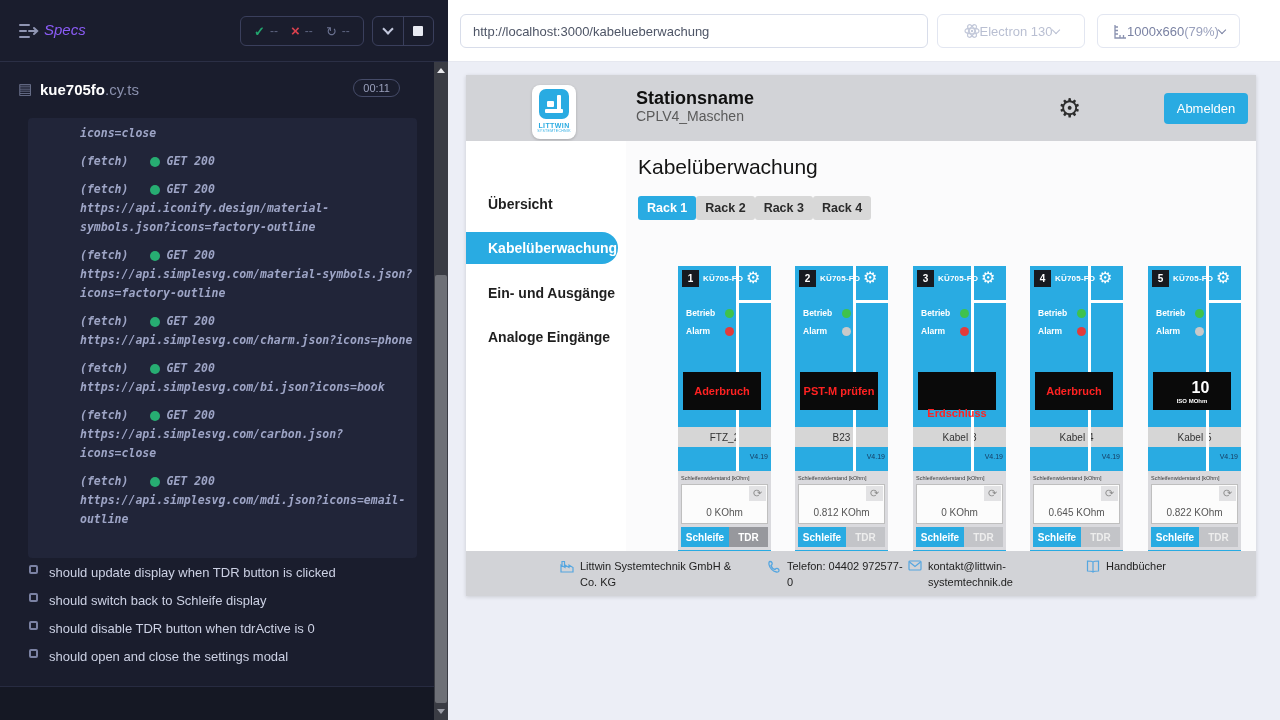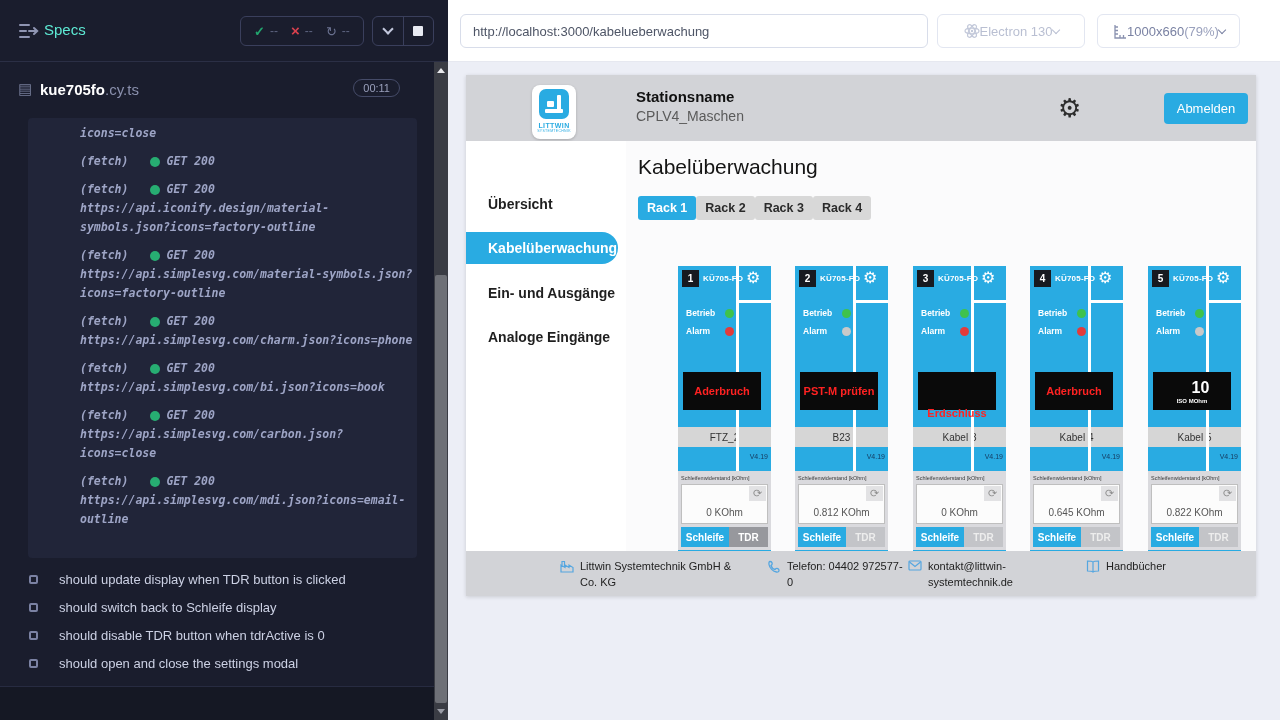--- a/index.html
+++ b/index.html
@@ -3,21 +3,21 @@
 <meta charset="utf-8">
 <style>
   * { margin:0; padding:0; box-sizing:border-box; }
   body { font-family:"Liberation Sans", sans-serif; background:#eceef6; }
   .screen { position:relative; width:1280px; height:720px; overflow:hidden; background:#eceef6; }
 
   
   .runner { position:absolute; left:0; top:0; width:448px; height:720px; background:#1a1d2d; }
   .runner-header { position:relative; height:62px; border-bottom:1px solid #2b2f45; }
   .specs-icon { position:absolute; left:18px; top:22px; color:#8f95b2; }
-  .specs-label { position:absolute; left:44px; top:21px; font-size:15px; color:#5eead4; }
+  .specs-label { position:absolute; left:44px; top:21px; font-size:15px; color:#8b5cf6;font-style:italic; }
   .stats-box { position:absolute; left:240px; top:16px; width:124px; height:30px; border:1px solid #3a3f5c; border-radius:6px; display:flex; align-items:center; justify-content:space-evenly; font-size:12px; color:#5d6480; }
   .stats-box .grp { display:flex; align-items:center; gap:5px; }
   .ic-pass { color:#22a56e; font-size:13px; font-weight:bold; }
   .ic-fail { color:#d8414e; font-size:15px; font-weight:bold; line-height:10px; }
   .ic-pend { color:#6a7190; font-size:13px; }
   .ctrl-box { position:absolute; left:372px; top:16px; width:62px; height:30px; border:1px solid #3a3f5c; border-radius:6px; display:flex; }
   .ctrl-box .cell { flex:1; display:flex; align-items:center; justify-content:center; }
   .ctrl-box .cell + .cell { border-left:1px solid #3a3f5c; }
   .chev { width:8px; height:8px; border-right:2px solid #c3c8dd; border-bottom:2px solid #c3c8dd; transform:rotate(45deg); margin-top:-4px; }
   .stop-sq { width:10px; height:10px; background:#e8eaf2; border-radius:1px; }
@@ -30,21 +30,21 @@
 
   .log-box { position:absolute; left:28px; top:118px; width:389px; height:440px; background:#212539; border-radius:4px; padding:6px 8px 10px 52px; overflow:hidden; }
   .log-box, .log-box * { font-family:"DejaVu Sans Mono", monospace; font-style:italic; font-size:11.5px; line-height:19px; color:#9ea5c6; }
   .log-url { width:335px; overflow-wrap:break-word; font-weight:bold; }
   .log-entry { margin-top:9px; }
   .log-line1 { display:flex; align-items:center; font-weight:bold; }
   .log-line1 .status { margin-left:2px; }
   .ok-dot { display:inline-block; width:10px; height:10px; border-radius:50%; background:#27ad72; margin-left:22px; margin-right:4px; flex:none; }
 
   .tests { position:absolute; left:0; top:565px; width:420px; }
-  .test-row { display:flex; align-items:center; gap:21px; height:28px; padding-left:29px; font-size:13px; color:#ccd1e4; }
+  .test-row { display:flex; gap:11px; height:28px; padding-left:29px; font-size:13px; color:#ccd1e4; }
   .test-box { width:9px; height:9px; border:2px solid #7b82a3; border-radius:2px; flex:none; }
   .runner-divider { position:absolute; left:0; top:686px; width:434px; border-top:1px solid #272b41; }
   .runner-bottom { position:absolute; left:0; top:687px; width:434px; height:33px; background:#151824; }
 
   .runner-scrollbar { position:absolute; left:434px; top:62px; width:14px; height:658px; background:#3a3c44; }
   .sb-thumb { position:absolute; left:1px; top:213px; width:12px; height:428px; background:#6e7077; border-radius:2px; }
   .sb-up { position:absolute; left:3px; top:6px; width:0; height:0; border-left:4px solid transparent; border-right:4px solid transparent; border-bottom:5px solid #e8e8ec; }
   .sb-down { position:absolute; left:3px; bottom:6px; width:0; height:0; border-left:4px solid transparent; border-right:4px solid transparent; border-top:5px solid #9a9ca6; }
 
   
@@ -60,21 +60,21 @@
   
   .aut { position:absolute; left:466px; top:75px; width:790px; height:521px; background:#fbfbfc; box-shadow:0 1px 4px rgba(0,0,0,.15); overflow:hidden; }
   .aut-header { position:absolute; left:0; top:0; width:100%; height:66px; background:#d2d3d7; }
   .logo-card { position:absolute; left:66px; top:10px; width:44px; height:54px; background:#fff; border-radius:8px; box-shadow:0 1px 3px rgba(0,0,0,.2); text-align:center; padding-top:4px; }
   .logo-glyph { width:30px; height:30px; margin:0 auto; background:#29abe2; border-radius:7px; position:relative; }
   .logo-glyph .bar-h { position:absolute; left:6px; bottom:6px; width:18px; height:4px; background:#fff; border-radius:1px; }
   .logo-glyph .bar-v { position:absolute; right:8px; top:6px; width:4px; height:16px; background:#fff; border-radius:1px; }
   .logo-glyph .bar-s { position:absolute; left:8px; top:12px; width:7px; height:6px; background:#fff; border-radius:1px; }
   .logo-t1 { font-size:7px; font-weight:bold; color:#29abe2; letter-spacing:.4px; margin-top:3px; }
   .logo-t2 { font-size:3.5px; color:#29abe2; letter-spacing:.3px; }
-  .station-label { position:absolute; left:170px; top:13px; font-size:15px; font-weight:bold; color:#101010; }
+  .station-label { position:absolute; left:170px; top:13px; font-size:18px; font-weight:bold; color:#101010; }
   .station-value { position:absolute; left:170px; top:33px; font-size:14px; color:#5a5a5a; }
   .hdr-gear { position:absolute; left:592px; top:16px; font-size:26px; color:#2e2e2e; line-height:34px; cursor:pointer; }
   .logout-btn { position:absolute; left:698px; top:18px; width:84px; height:31px; background:#29abe2; color:#fff; font-size:13px; border:none; border-radius:4px; display:flex; align-items:center; justify-content:center; cursor:pointer; }
 
   .aut-sidebar { position:absolute; left:0; top:66px; width:160px; height:410px; background:#fff; }
   .side-item { position:absolute; left:0; width:160px; height:30px; display:flex; align-items:center; padding-left:22px; font-size:14px; font-weight:bold; color:#1f1f1f; cursor:pointer; }
   .side-item.active { width:152px; height:32px; background:#29abe2; color:#fff; border-radius:0 16px 16px 0; }
 
   .aut-content { position:absolute; left:160px; top:66px; width:630px; height:410px; background:#fbfbfc; overflow:hidden; }
   .page-title { position:absolute; left:12px; top:14px; font-size:21px; color:#141414; }

